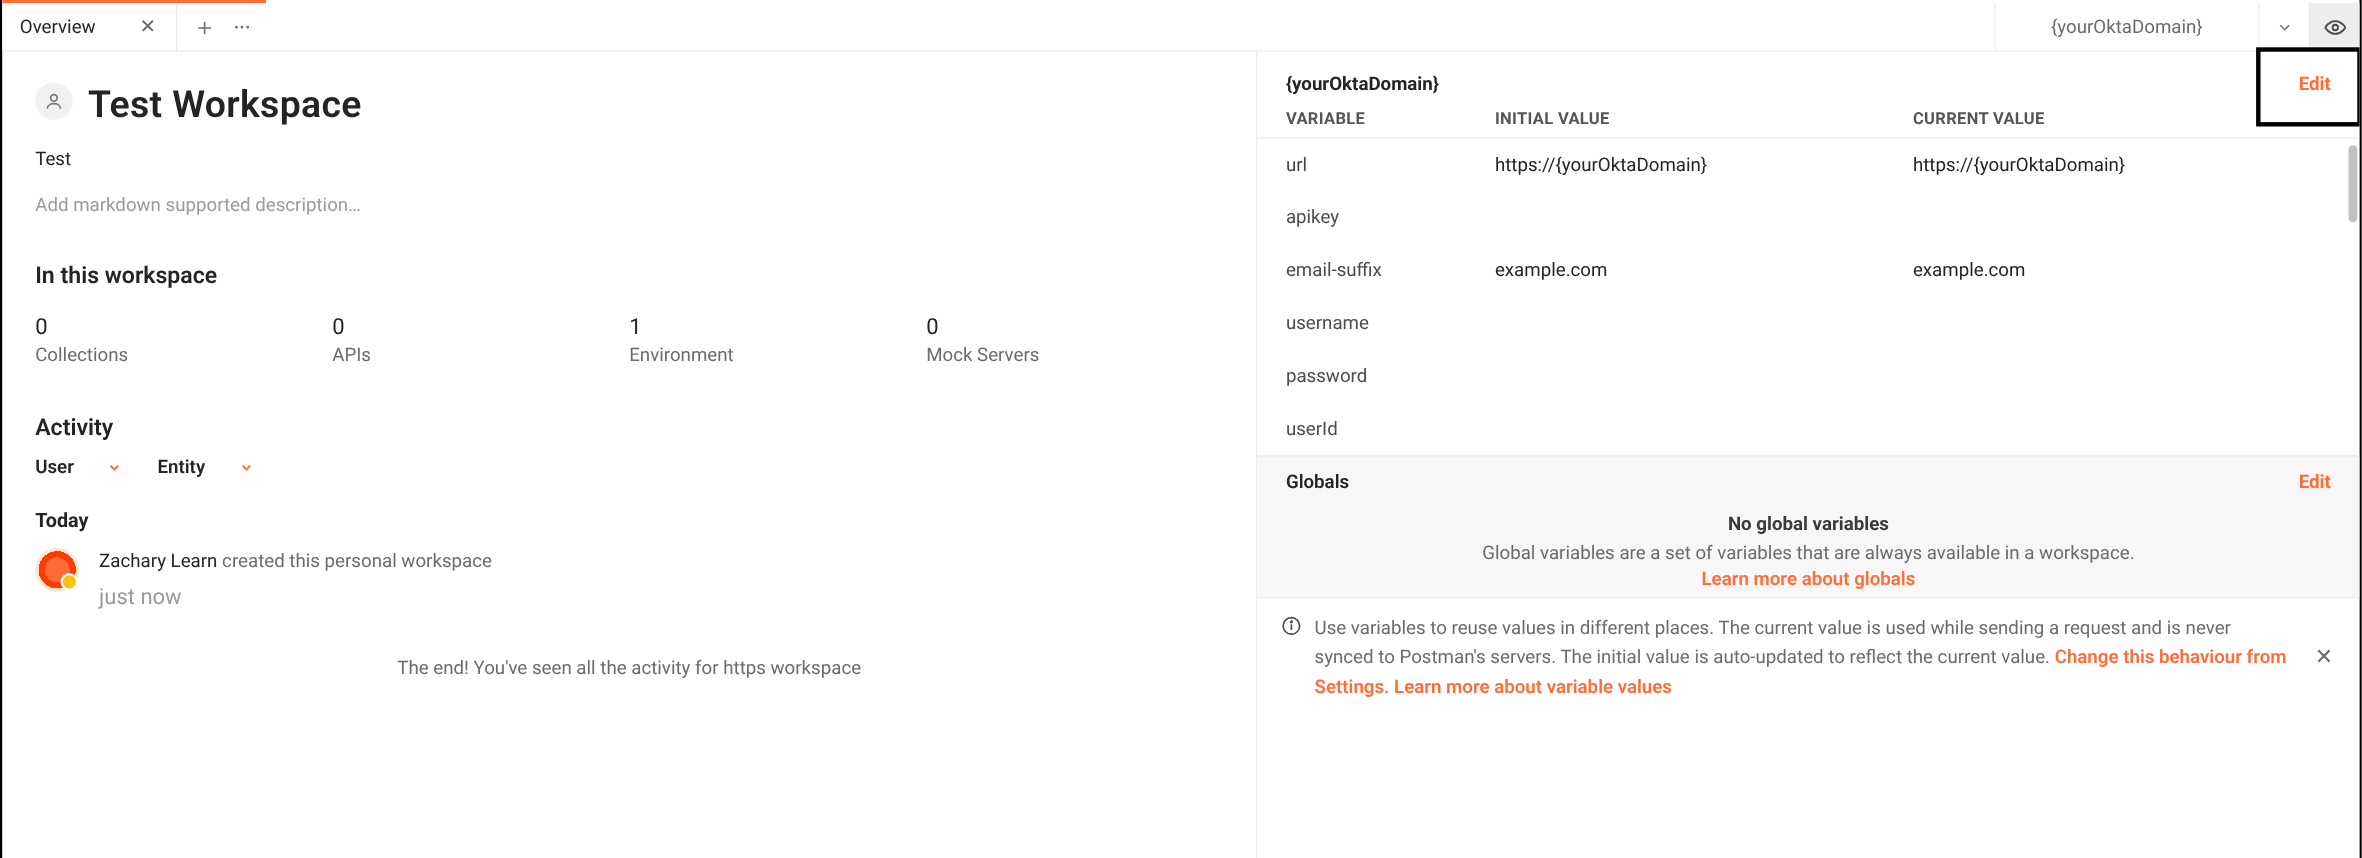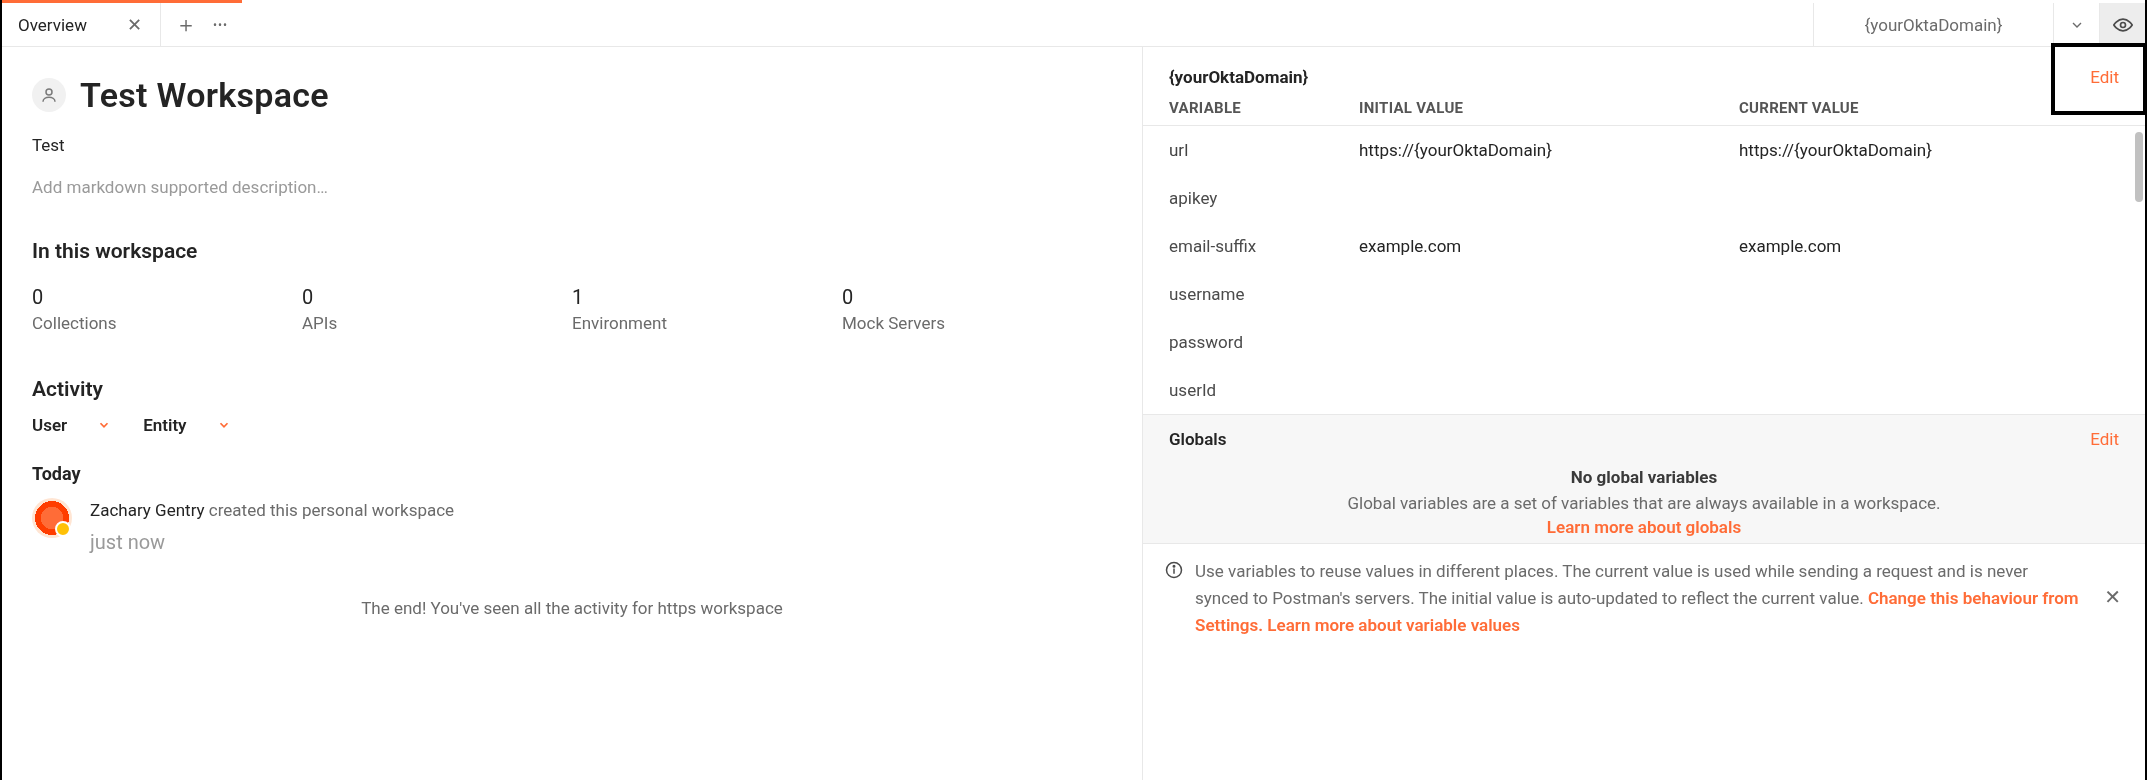--- a/index.html
+++ b/index.html
@@ -25,21 +25,21 @@
   .env-btn.eye  { background:#ededed; }
   .env-btn svg { width:20px; height:20px;}
   .env-btn.caret svg{width:16px;height:16px}
 
   
   .main { display:flex; height:calc(100% - 47px); }
   .left { width:1140px; padding:28px 30px 0 30px; }
   .right { flex:1; border-left:1px solid var(--border); position:relative; display:flex; flex-direction:column; background:#fff;}
 
   
-  .ws-head { display:flex; align-items:center; gap:14px; }
+  .ws-head { display:flex; align-items:flex-start; gap:14px; }
   .ws-head .avatar { width:34px; height:34px; border-radius:50%; background:#f1f1f1; display:flex; align-items:center; justify-content:center; }
   .ws-head .avatar svg{ width:18px; height:18px; color:#7a7a7a;}
   .ws-head h1 { margin:0; font-size:34px; font-weight:600; letter-spacing:.3px;}
   .ws-sub { margin-top:20px; font-size:17px;}
   .ws-desc { margin-top:22px; font-size:17px; color:var(--lighter);}
   .section-h { margin-top:42px; font-size:21px; font-weight:600;}
   .stats { display:flex; gap:0; margin-top:22px;}
   .stat { width:300px; }
   .stat .n { font-size:20px; font-weight:400;}
   .stat .l { font-size:17px; color:var(--muted); margin-top:4px;}
@@ -53,21 +53,21 @@
   .ava { width:40px; height:40px; border-radius:50%; background:radial-gradient(circle at 50% 50%, #ff6c37 0 40%, #ff3d00 40% 60%, #ffe5d3 60% 100%); position:relative; flex:none;}
   .ava::after{content:""; position:absolute; right:1px; bottom:1px; width:12px; height:12px; border-radius:50%; background:#ffc107; border:2px solid #fff;}
   .act-text { font-size:17px; color:var(--muted); line-height:1.5;}
   .act-text .name{ color:var(--fg);}
   .act-time { margin-top:6px; color:var(--lighter); font-size:20px;}
   .end { text-align:center; margin-top:44px; font-size:17px; color:var(--muted);}
 
   
   .r-header { display:flex; justify-content:space-between; align-items:center; padding:20px 26px 10px 26px;}
   .r-header .hname{font-weight:700; font-size:17px;}
-  .edit-link { color:var(--orange); font-weight:400; font-size:17px; text-decoration:none;}
+  .edit-link { color:var(--orange); font-weight:700; font-size:17px; text-decoration:none;}
   .tbl-head { display:flex; padding:2px 26px 8px 26px;}
   .th { font-size:15px; font-weight:700; color:#555; letter-spacing:.3px;}
   .c1{width:190px;} .c2{width:380px;} .c3{flex:1;}
   .tbl { border-top:1px solid var(--border); flex:none; max-height:296px; overflow:hidden; position:relative;}
   .tr { display:flex; padding:14px 26px; font-size:17px;}
   .tr .c1{color:#4b4b4b;}
   .tr:nth-child(1) .c1{color:#444;}
   .scroll { position:absolute; right:0; top:6px; bottom:6px; width:12px; background:transparent;}
   .scroll .thumb{ position:absolute; left:2px; right:2px; top:0; height:70px; background:#c1c1c1; border-radius:4px;}
 
@@ -163,21 +163,21 @@
         <span>Entity</span>
         <svg viewBox="0 0 24 24" fill="none" stroke="currentColor" stroke-width="3">
             <polyline points="6 9 12 15 18 9"></polyline>
           </svg>
       </div>
     </div>
     <div class="today">Today</div>
     <div class="activity-row">
       <div class="ava"></div>
       <div>
-        <div class="act-text"><span class="name">Zachary Gentry</span><span> created this personal workspace</span></div>
+        <div class="act-text"><span class="name">Zachary Learn</span><span> created this personal workspace</span></div>
         <div class="act-time">just now</div>
       </div>
     </div>
     <div class="end">The end! You've seen all the activity for https workspace</div>
   </div>
 
   <div class="right">
     <div class="r-blackbox"></div>
     <div class="r-header">
       <div class="hname">{yourOktaDomain}</div>

